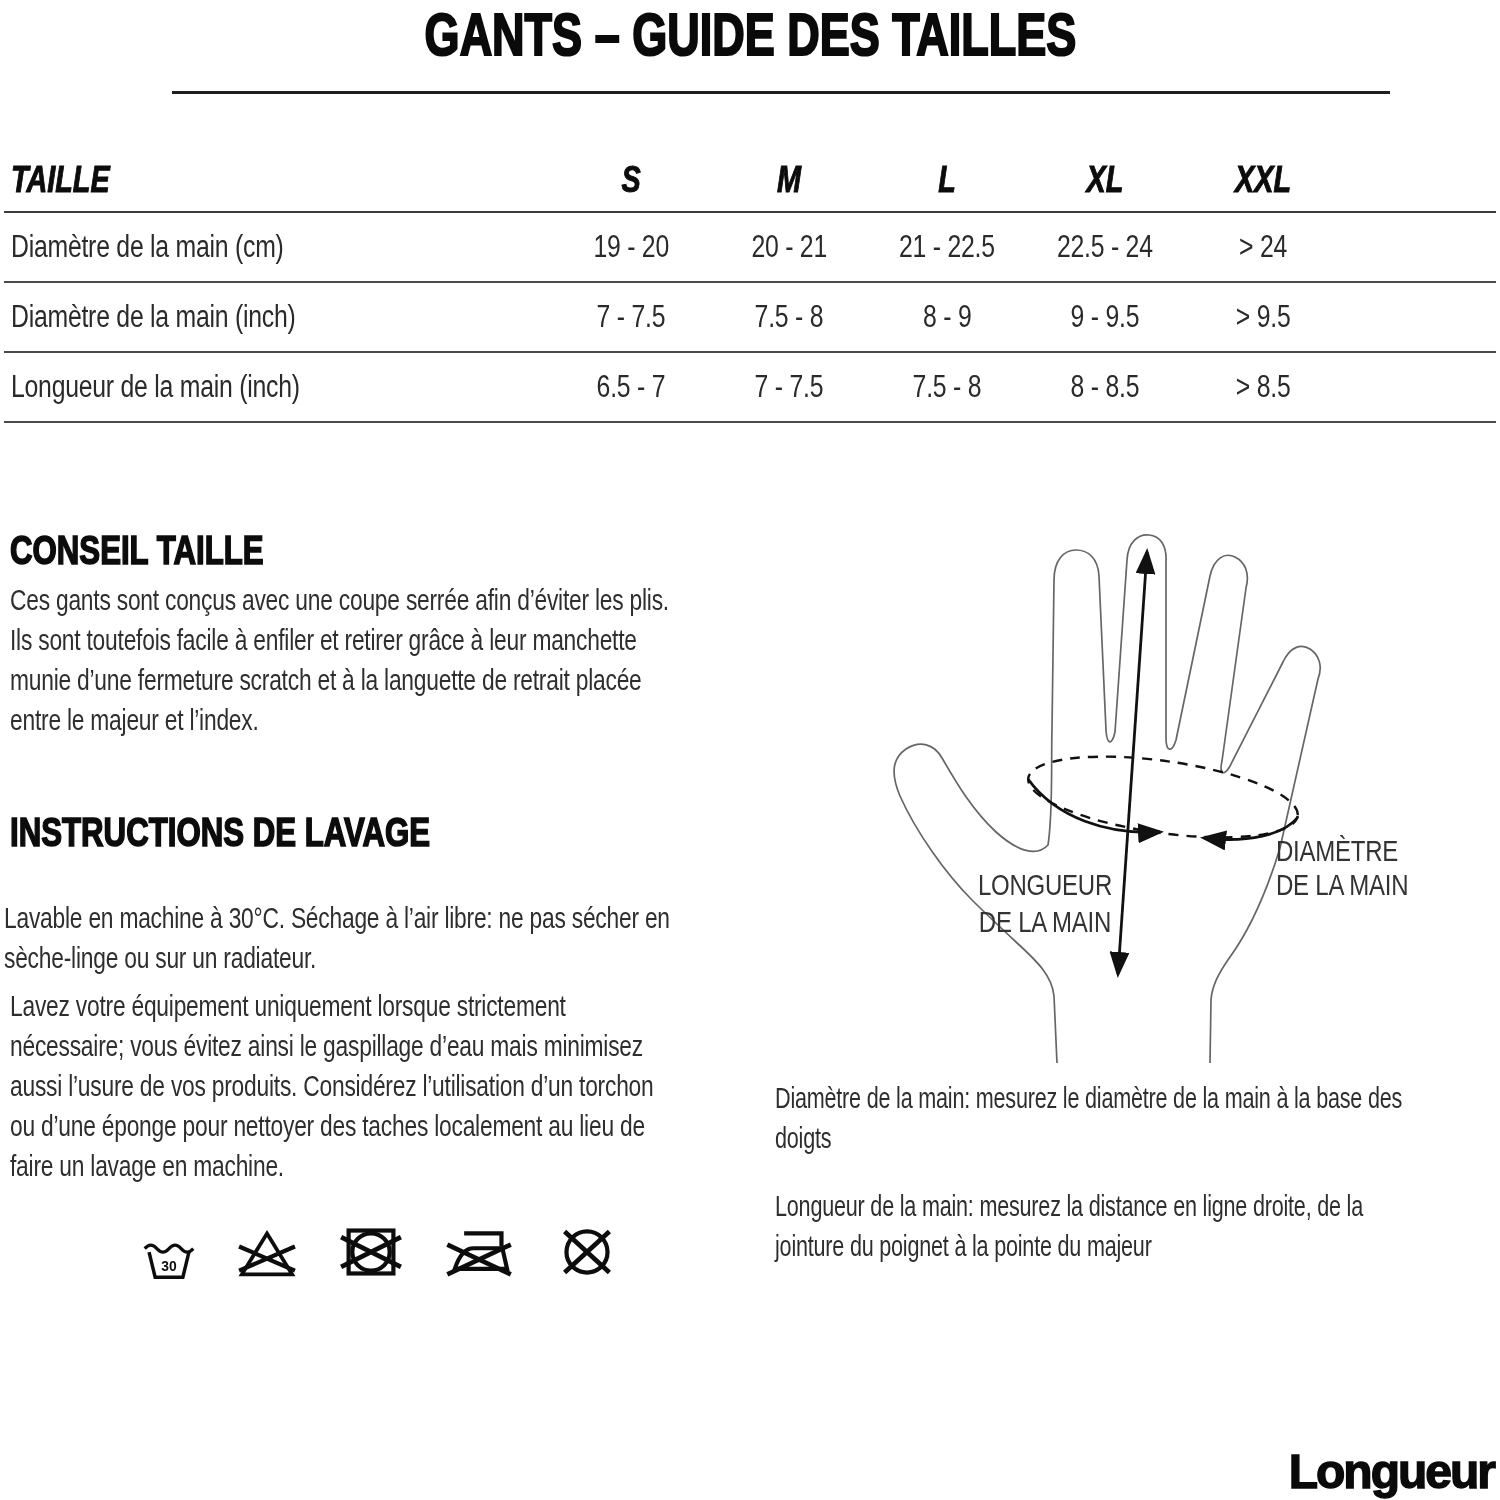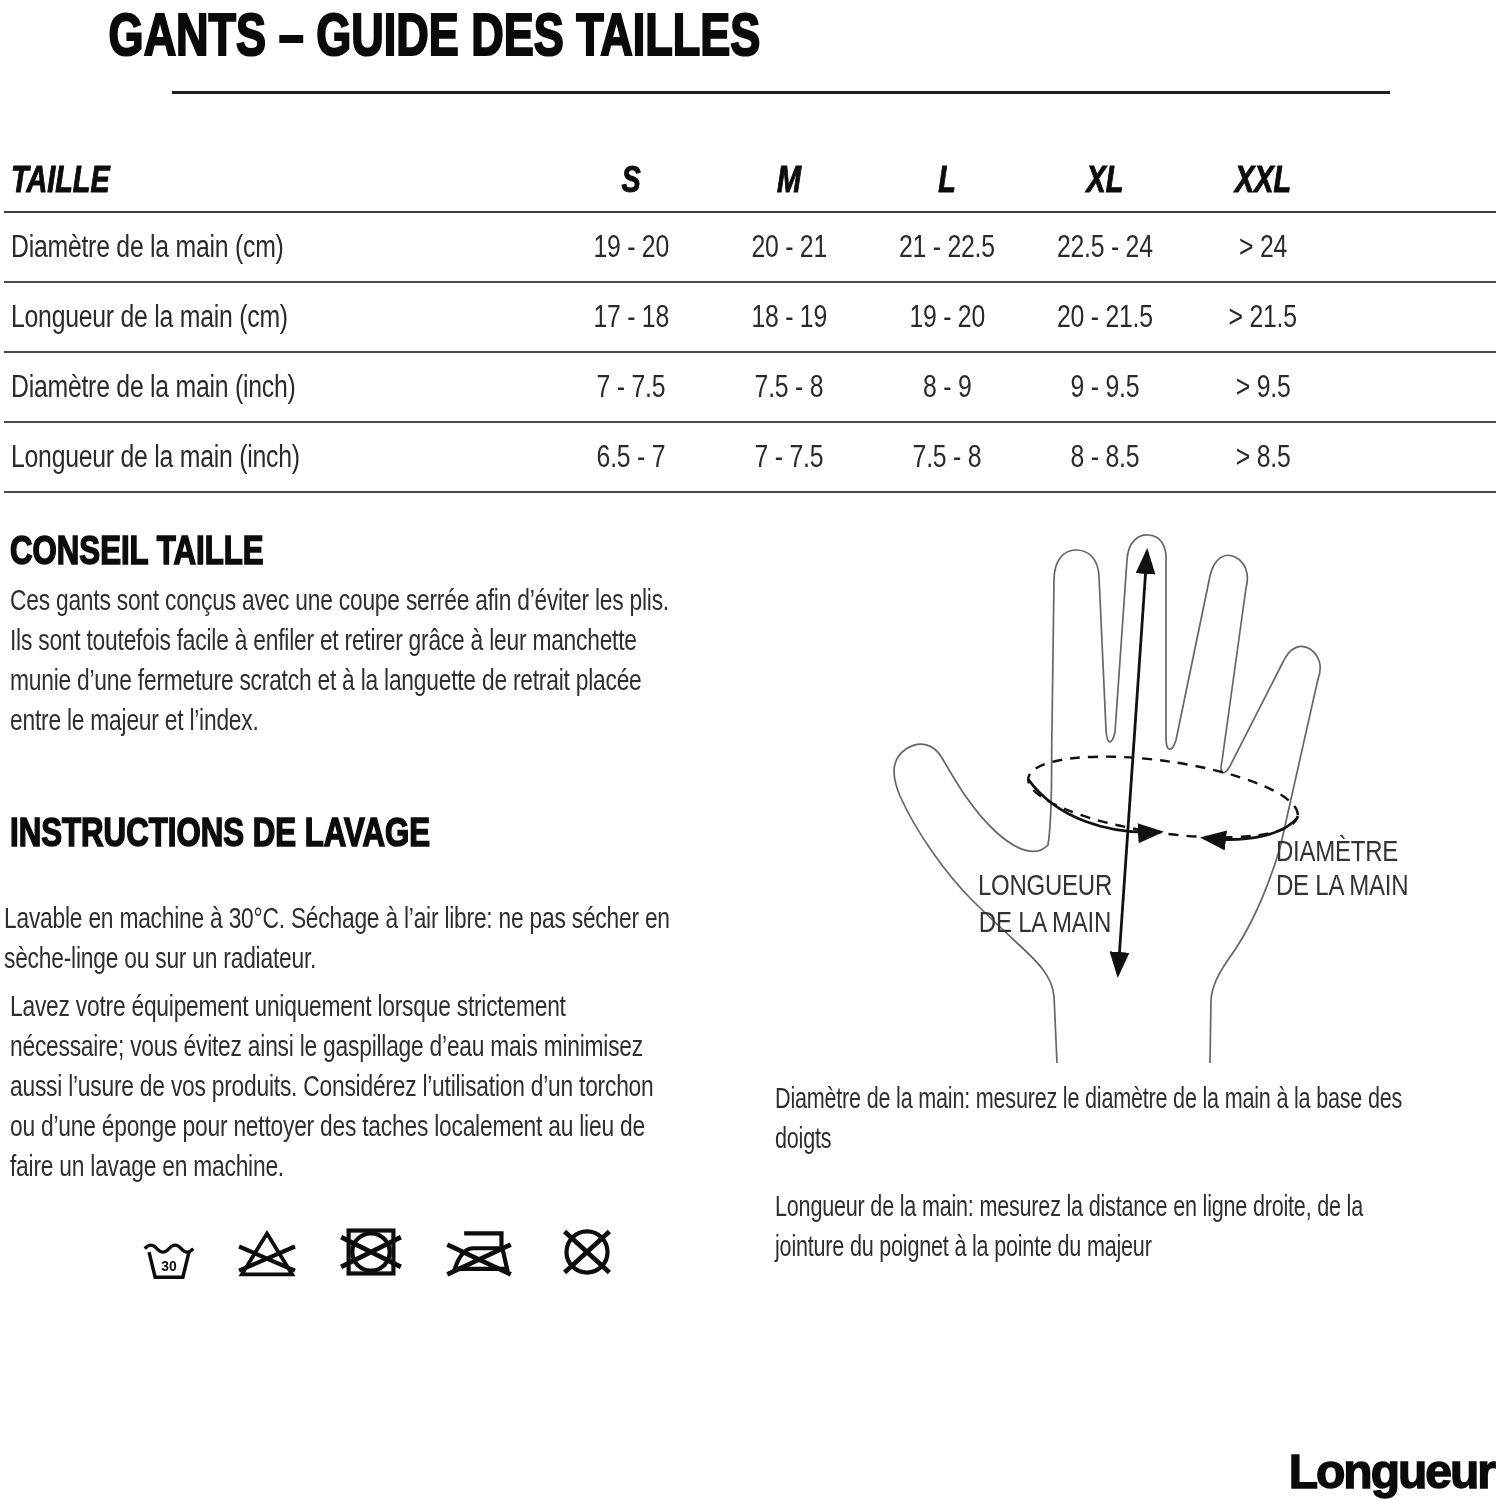--- a/index.html
+++ b/index.html
@@ -3,21 +3,21 @@
 <meta charset="utf-8">
 <style>
   html,body{margin:0;padding:0;}
   body{
     width:1500px;height:1500px;background:#ffffff;position:relative;overflow:hidden;
     font-family:"Liberation Sans", sans-serif;color:#161616;
   }
   .abs{position:absolute;}
 
   
-  .title-wrap{left:0;top:0;width:1500px;text-align:left;}
+  .title-wrap{left:0;top:0;width:1500px;text-align:center;}
   .title{
     display:inline-block;font-size:60px;font-weight:700;letter-spacing:0px;
     -webkit-text-stroke:2.2px #0a0a0a;color:#0a0a0a;line-height:70px;
     transform:scaleX(0.75);white-space:nowrap;
   }
   .title-divider{left:172px;top:91px;width:1218px;height:3px;background:#1f1f1f;}
 
   
   .table-wrap{left:4px;top:148px;width:1492px;}
   table{width:100%;border-collapse:collapse;table-layout:fixed;}
@@ -100,29 +100,20 @@
         <td class="c"><span class="hcell">XXL</span></td>
         <td></td>
       </tr>
       <tr class="row">
         <td><span class="vcell left">Diamètre de la main (cm)</span></td>
         <td class="c"><span class="vcell">19 - 20</span></td>
         <td class="c"><span class="vcell">20 - 21</span></td>
         <td class="c"><span class="vcell">21 - 22.5</span></td>
         <td class="c"><span class="vcell">22.5 - 24</span></td>
         <td class="c"><span class="vcell">&gt; 24</span></td>
-        <td></td>
-      </tr>
-      <tr class="row">
-        <td><span class="vcell left">Longueur de la main (cm)</span></td>
-        <td class="c"><span class="vcell">17 - 18</span></td>
-        <td class="c"><span class="vcell">18 - 19</span></td>
-        <td class="c"><span class="vcell">19 - 20</span></td>
-        <td class="c"><span class="vcell">20 - 21.5</span></td>
-        <td class="c"><span class="vcell">&gt; 21.5</span></td>
         <td></td>
       </tr>
       <tr class="row">
         <td><span class="vcell left">Diamètre de la main (inch)</span></td>
         <td class="c"><span class="vcell">7 - 7.5</span></td>
         <td class="c"><span class="vcell">7.5 - 8</span></td>
         <td class="c"><span class="vcell">8 - 9</span></td>
         <td class="c"><span class="vcell">9 - 9.5</span></td>
         <td class="c"><span class="vcell">&gt; 9.5</span></td>
         <td></td>

